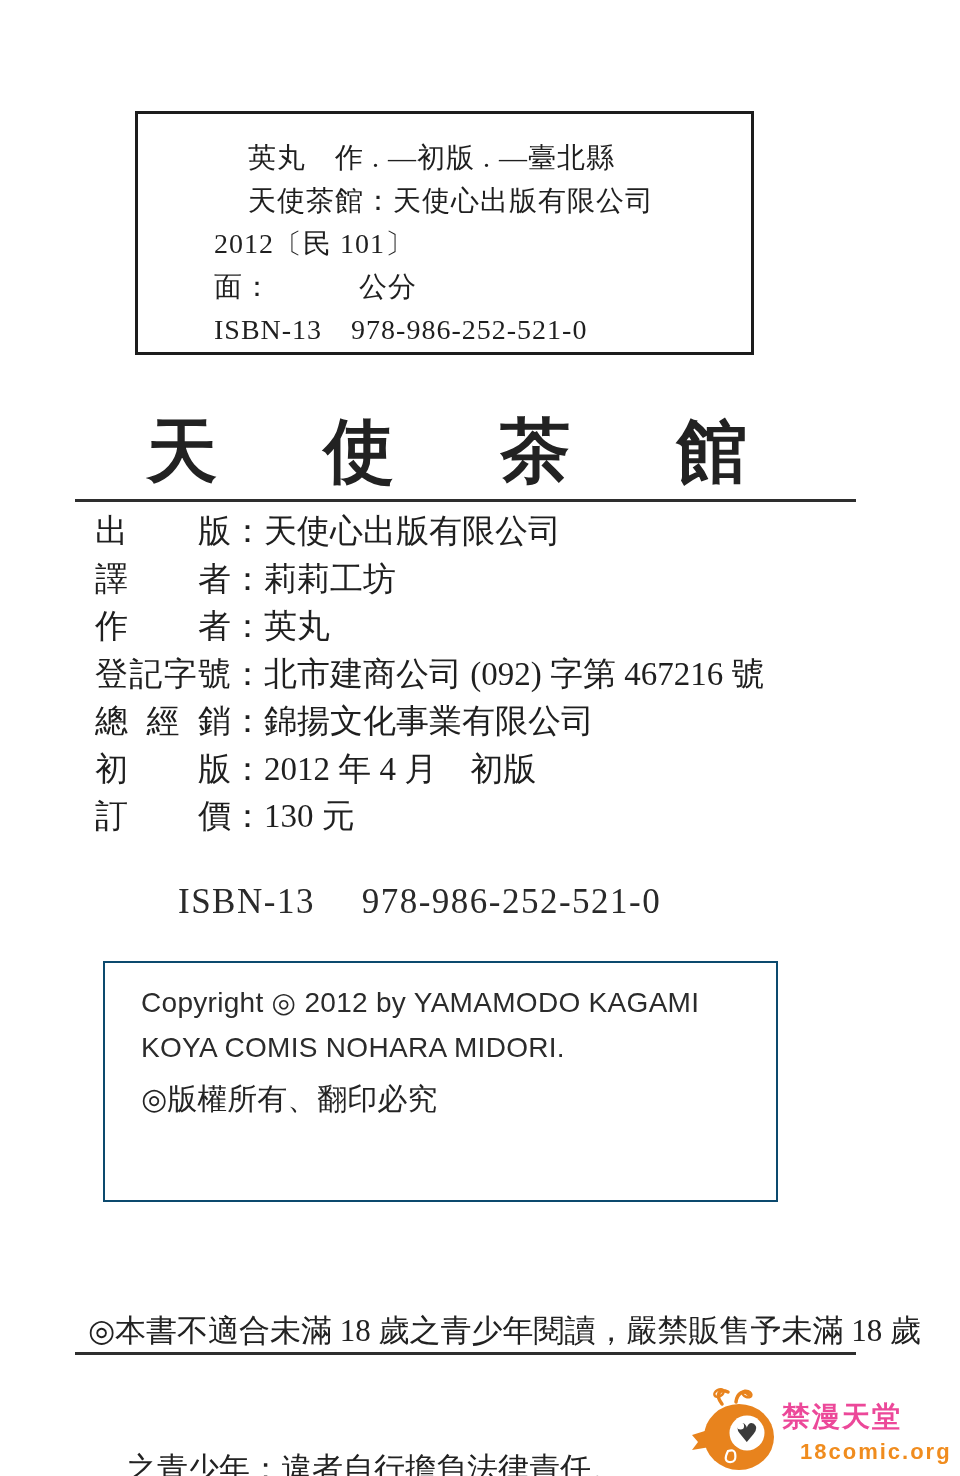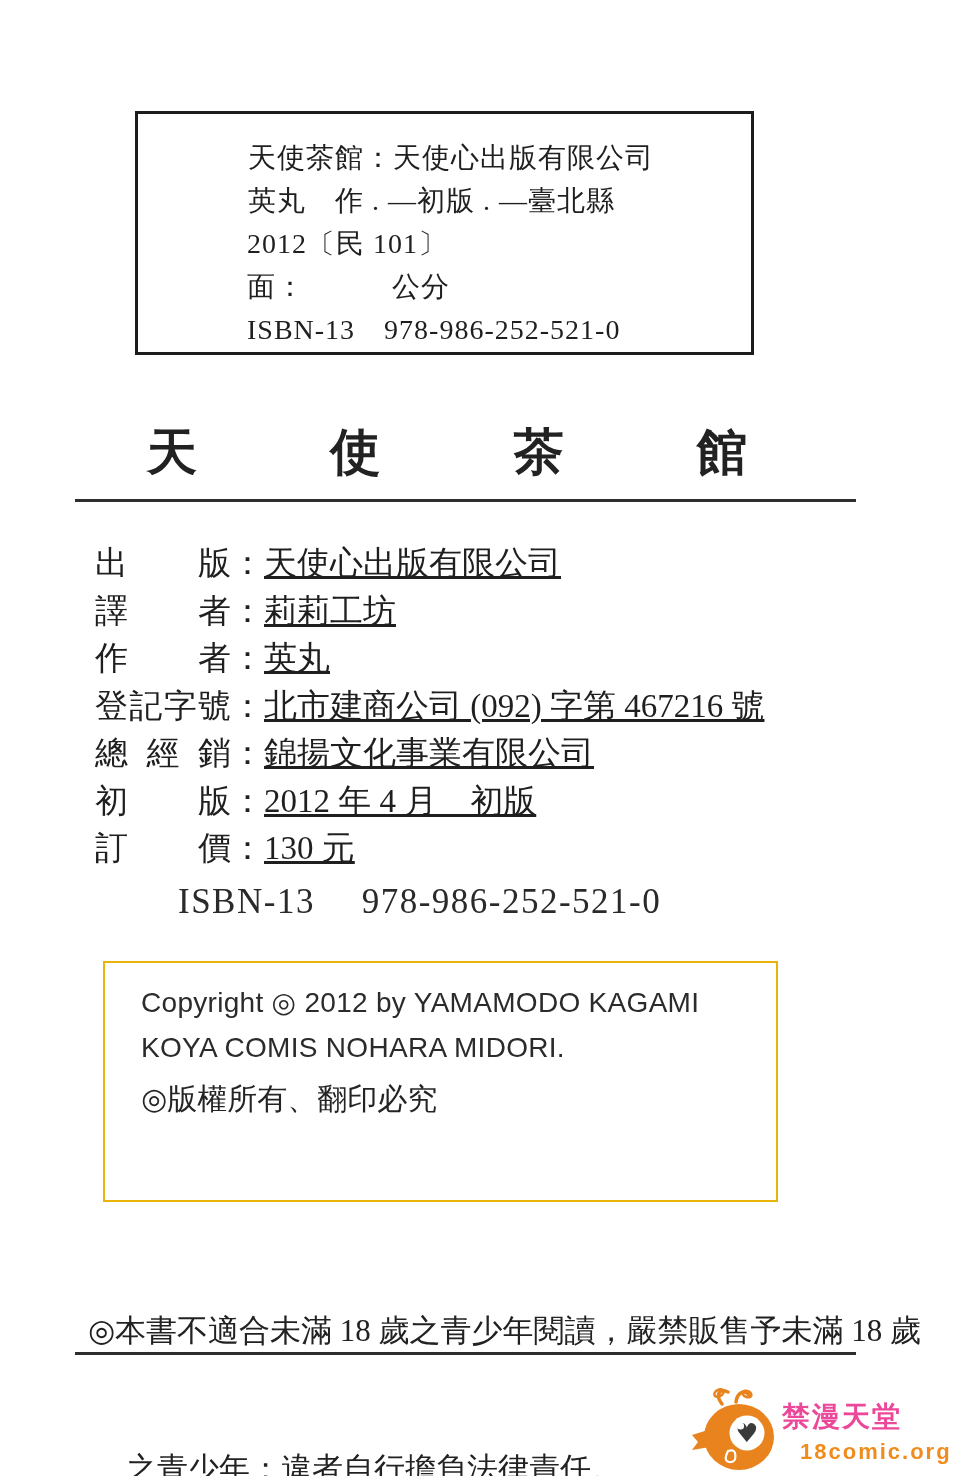--- a/index.html
+++ b/index.html
@@ -22,50 +22,49 @@
     border: 3px solid #1c1c1c;
     padding-top: 22px;
   }
   .cb-line {
     font-size: 28px;
     line-height: 43px;
     padding-left: 110px;
     white-space: pre;
     letter-spacing: 1px;
   }
-  .cb-line.indent { padding-left: 109px; }
+  .cb-line.indent { padding-left: 76px; }
 
   
   .book-title {
     position: absolute;
     left: 147px; top: 404px;
     width: 600px;
-    font-size: 50px;
+    font-size: 70px;
     font-weight: bold;
     line-height: 96px;
     color: #222222;
     text-align: justify;
     text-align-last: justify;
   }
   .rule {
     position: absolute;
     left: 75px;
     width: 781px;
     height: 3px;
     background: #2e2e2e;
   }
   .rule-title { top: 499px; }
   .rule-bottom { top: 1352px; }
 
   
   .details {
     position: absolute;
-    left: 95px; top: 540px;
+    left: 95px; top: 508px;
     width: 720px;
-    text-decoration: underline;
   }
   .detail-row {
     height: 47.5px;
     line-height: 47.5px;
     font-size: 33px;
     white-space: pre;
   }
   .detail-label {
     display: inline-block;
     width: 136px;
@@ -85,21 +84,21 @@
     letter-spacing: 1.5px;
     white-space: pre;
     color: #2a2a2a;
   }
 
   
   .copyright-box {
     position: absolute;
     left: 103px; top: 961px;
     width: 675px; height: 241px;
-    border: 2px solid #eab308;
+    border: 2px solid #0c4a6e;
     padding: 17px 0 0 36px;
     font-family: "Liberation Sans", "DejaVu Sans", sans-serif;
     color: #2b2b2b;
   }
   .en-line {
     font-size: 28px;
     line-height: 45px;
     letter-spacing: 0.3px;
   }
   .cb-notice-row {
@@ -150,22 +149,22 @@
     padding-left: 18px;
     text-shadow: -1px -1px 0 #fff, 1px -1px 0 #fff, -1px 1px 0 #fff, 1px 1px 0 #fff;
   }
 </style>
 </head>
 <body>
 
 <div class="page">
 
   <div class="catalog-box">
+    <div class="cb-line">英丸　作 . —初版 . —臺北縣</div>
     <div class="cb-line">天使茶館：天使心出版有限公司</div>
-    <div class="cb-line">英丸　作 . —初版 . —臺北縣</div>
     <div class="cb-line indent">2012〔民 101〕</div>
     <div class="cb-line indent">面：　　　公分</div>
     <div class="cb-line indent">ISBN-13　978-986-252-521-0</div>
   </div>
 
   <div class="book-title">天使茶館</div>
   <div class="rule rule-title"></div>
 
   <div class="details">
     <div class="detail-row"><span class="detail-label">出版</span><span class="detail-colon">：</span><span class="detail-value">天使心出版有限公司</span></div>

